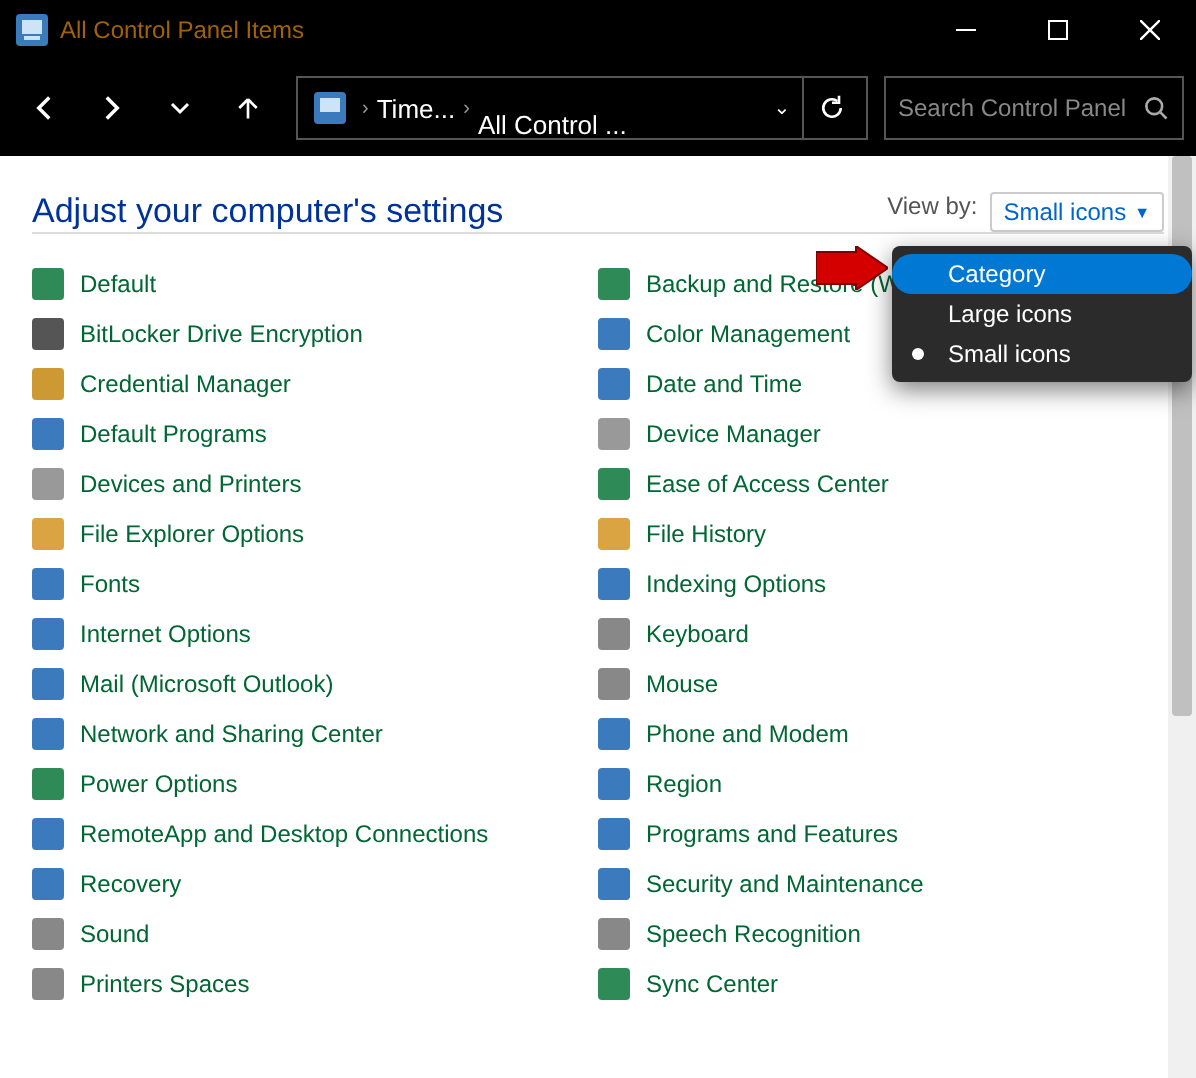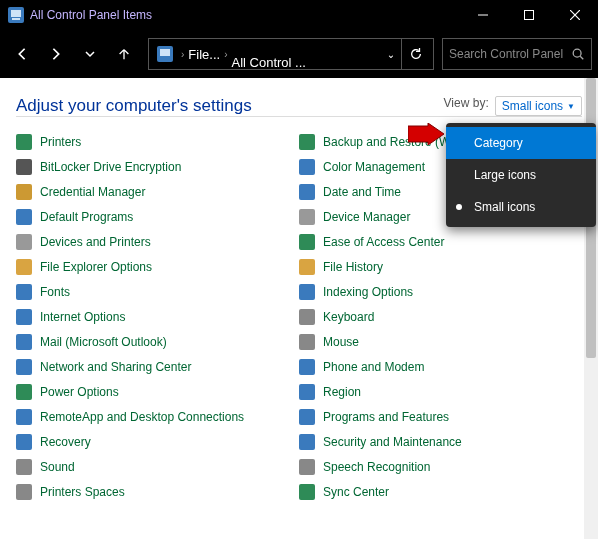--- a/index.html
+++ b/index.html
@@ -1,21 +1,21 @@
 <!DOCTYPE html>
 <html><head>
 <meta charset="utf-8">
 <style>
   * { box-sizing: border-box; margin: 0; padding: 0; }
   body { font-family: "Segoe UI", Arial, sans-serif; background: #000; width: 598px; height: 539px; overflow: hidden; }
   
   .window { width: 598px; height: 539px; background: #000; display: flex; flex-direction: column; }
   
   
-  .titlebar { height: 30px; background: #000; display: flex; align-items: center; color: #c4b5fd; font-size: 12px; }
+  .titlebar { height: 30px; background: #000; display: flex; align-items: center; color: #a16207; font-size: 12px; }
   .titlebar .app-icon { width: 16px; height: 16px; margin: 0 6px 0 8px; display: inline-flex; }
   .titlebar .title-text { flex: 1; }
   .win-btns { display: flex; height: 100%; }
   .win-btn { width: 46px; display: flex; align-items: center; justify-content: center; color: #fff; }
   .win-btn svg { width: 10px; height: 10px; }
   
   
   .navbar { height: 48px; background: #000; display: flex; align-items: center; padding: 0 6px; gap: 2px; }
   .nav-btn { width: 32px; height: 32px; display: flex; align-items: center; justify-content: center; color: #fff; }
   .nav-btn svg { width: 14px; height: 14px; stroke: #fff; fill: none; stroke-width: 1.5; }
@@ -48,21 +48,21 @@
   .divider { height: 1px; background: #ddd; margin-bottom: 12px; }
   
   .items-grid { display: flex; flex-wrap: wrap; column-gap: 0; }
   .col { width: 50%; }
   .cp-item { display: flex; align-items: center; height: 25px; font-size: 12px; cursor: pointer; }
   .cp-item .item-icon { width: 16px; height: 16px; margin-right: 8px; flex-shrink: 0; }
   .cp-item .item-label { color: #006633; }
   
   
   .dropdown { position: absolute; top: 45px; right: 2px; width: 150px; background: #2b2b2b; border-radius: 4px; box-shadow: 0 4px 12px rgba(0,0,0,0.5); padding: 4px 0; z-index: 10; }
-  .dropdown-item { height: 32px; display: flex; align-items: center; padding: 0 12px 0 28px; color: #fff; font-size: 12px; position: relative; }
+  .dropdown-item { height: 20px; display: flex; align-items: center; padding: 0 12px 0 28px; color: #fff; font-size: 12px; position: relative; border-radius: 10px; }
   .dropdown-item.highlighted { background: #0078d4; }
   .dropdown-item .bullet { position: absolute; left: 10px; width: 6px; height: 6px; border-radius: 50%; background: #fff; }
   
   
   .red-arrow { position: absolute; top: 45px; right: 154px; z-index: 11; }
   
   
   .vscroll { position: absolute; right: 0; top: 0; bottom: 0; width: 14px; background: #f0f0f0; }
   .vscroll .thumb { position: absolute; left: 2px; right: 2px; top: 0; height: 280px; background: #c0c0c0; border-radius: 2px; }
   
@@ -126,21 +126,21 @@
     </div>
 
     <div class="addressbar">
       <span class="crumb-icon">
         <svg viewBox="0 0 16 16">
             <rect width="16" height="16" fill="#3a7abd" rx="2"></rect>
             <rect x="3" y="3" width="10" height="7" fill="#cfe3f7"></rect>
           </svg>
       </span>
       <span class="sep">›</span>
-      <span class="crumb first">File...</span>
+      <span class="crumb first">Time...</span>
       <span class="sep">›</span>
       <span class="crumb second">All Control ...</span>
       <span class="spacer"></span>
       <span class="addr-drop">⌄</span>
       <span class="refresh">
         <svg viewBox="0 0 16 16" width="14" height="14">
             <path d="M13 8a5 5 0 1 1-2-4" fill="none" stroke="#fff" stroke-width="1.5"></path>
             <path d="M12 1 L12 5 L8 5" fill="none" stroke="#fff" stroke-width="1.5"></path>
           </svg>
       </span>
@@ -166,21 +166,21 @@
           <span>Small icons</span>
           <span class="caret">▼</span>
         </span>
       </div>
       <div class="divider"></div>
 
       <div class="items-grid">
         <div class="col" id="col1">
             <div class="cp-item">
               <span class="item-icon sq-ico" style="background: rgb(46, 139, 87);"></span>
-              <span class="item-label">Printers</span>
+              <span class="item-label">Default</span>
             </div>
             <div class="cp-item">
               <span class="item-icon sq-ico" style="background: rgb(85, 85, 85);"></span>
               <span class="item-label">BitLocker Drive Encryption</span>
             </div>
             <div class="cp-item">
               <span class="item-icon sq-ico" style="background: rgb(204, 153, 51);"></span>
               <span class="item-label">Credential Manager</span>
             </div>
             <div class="cp-item">

